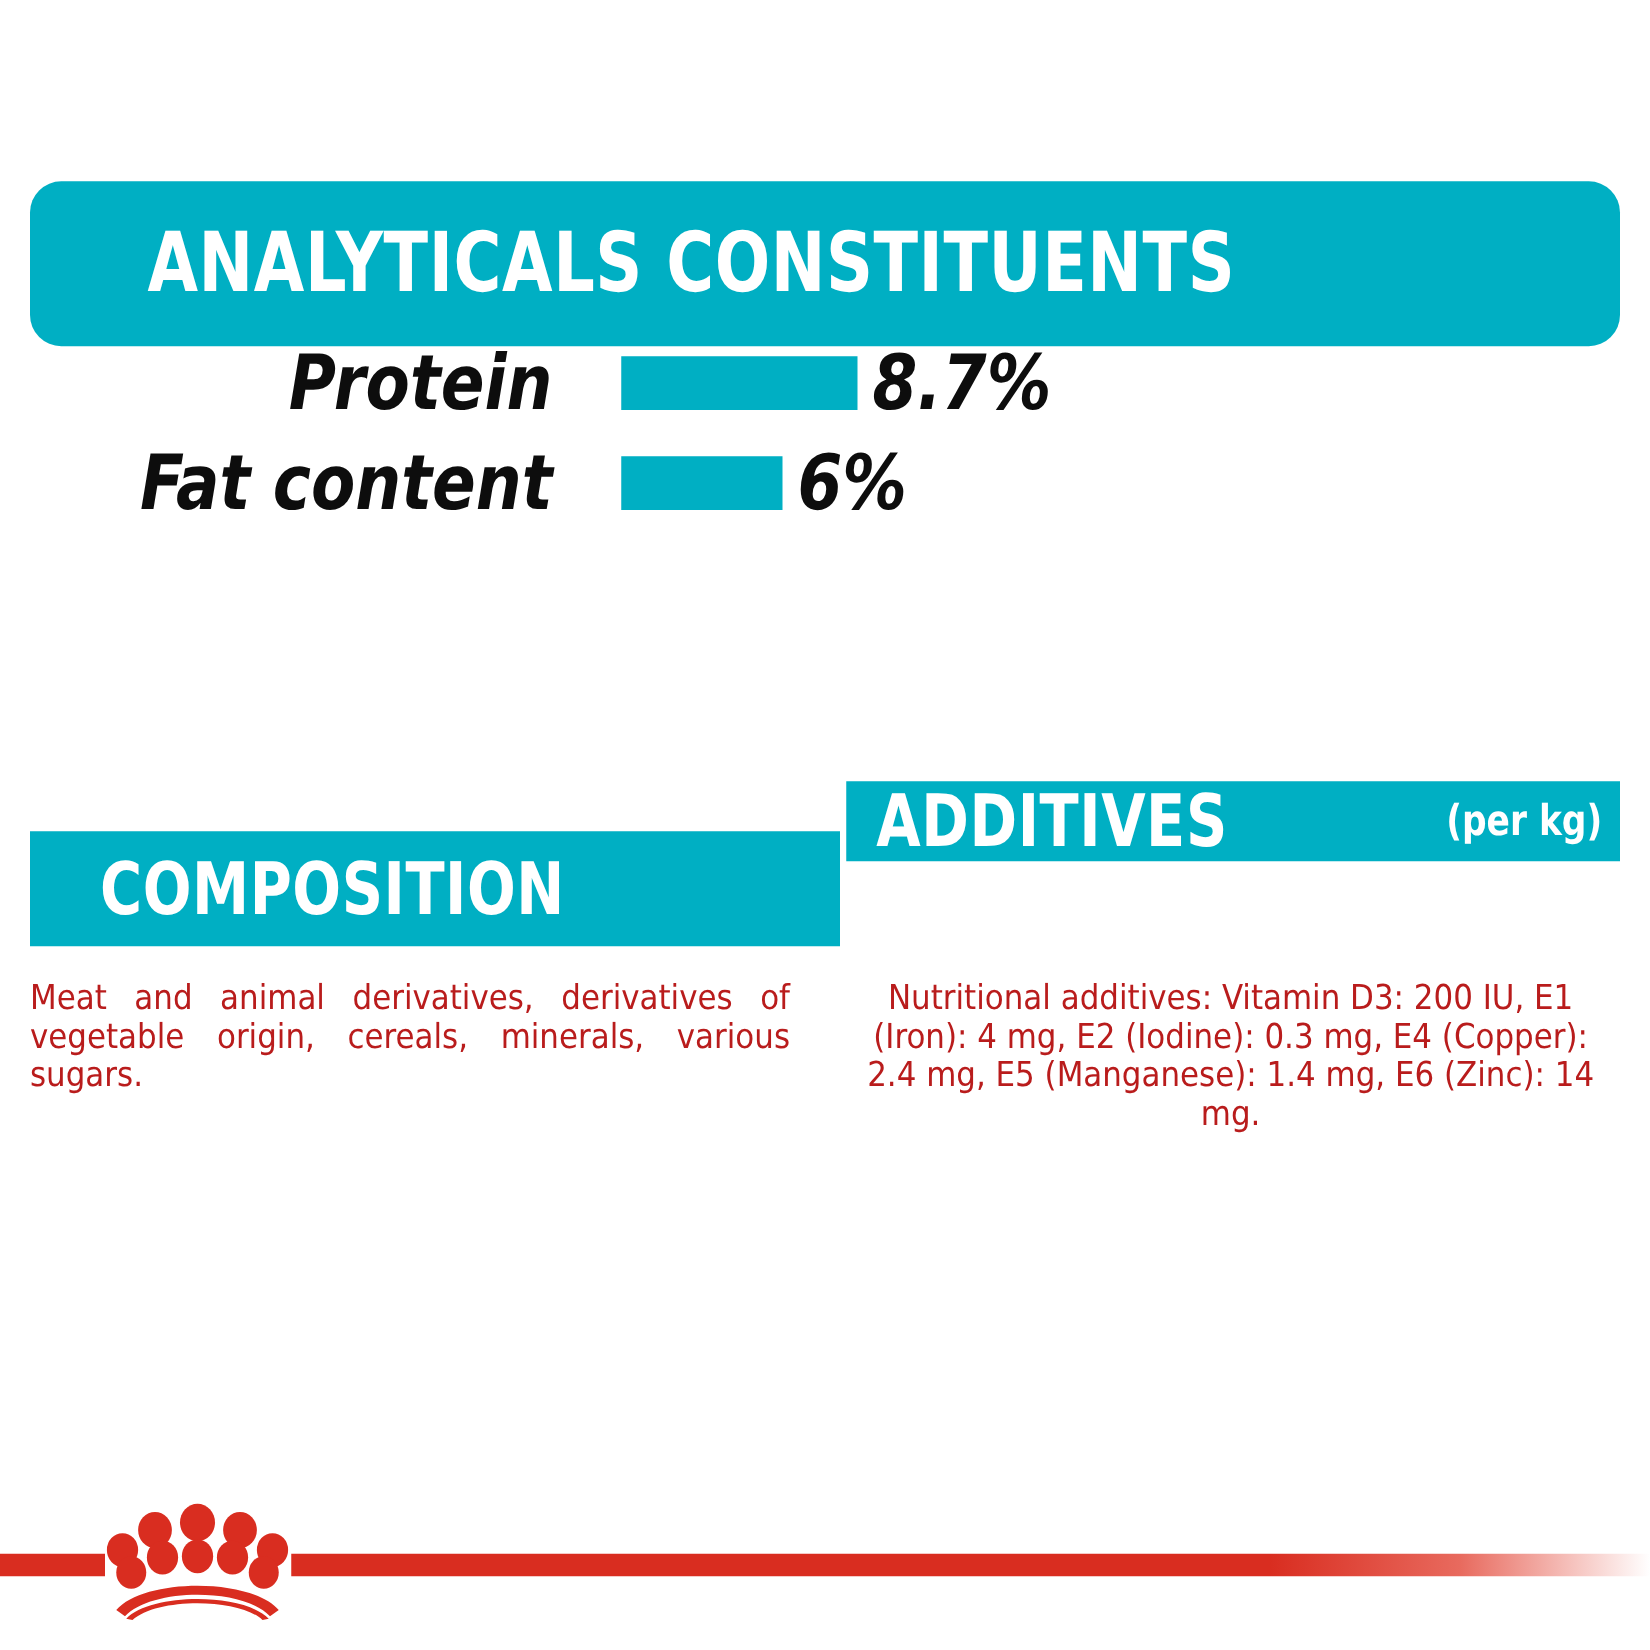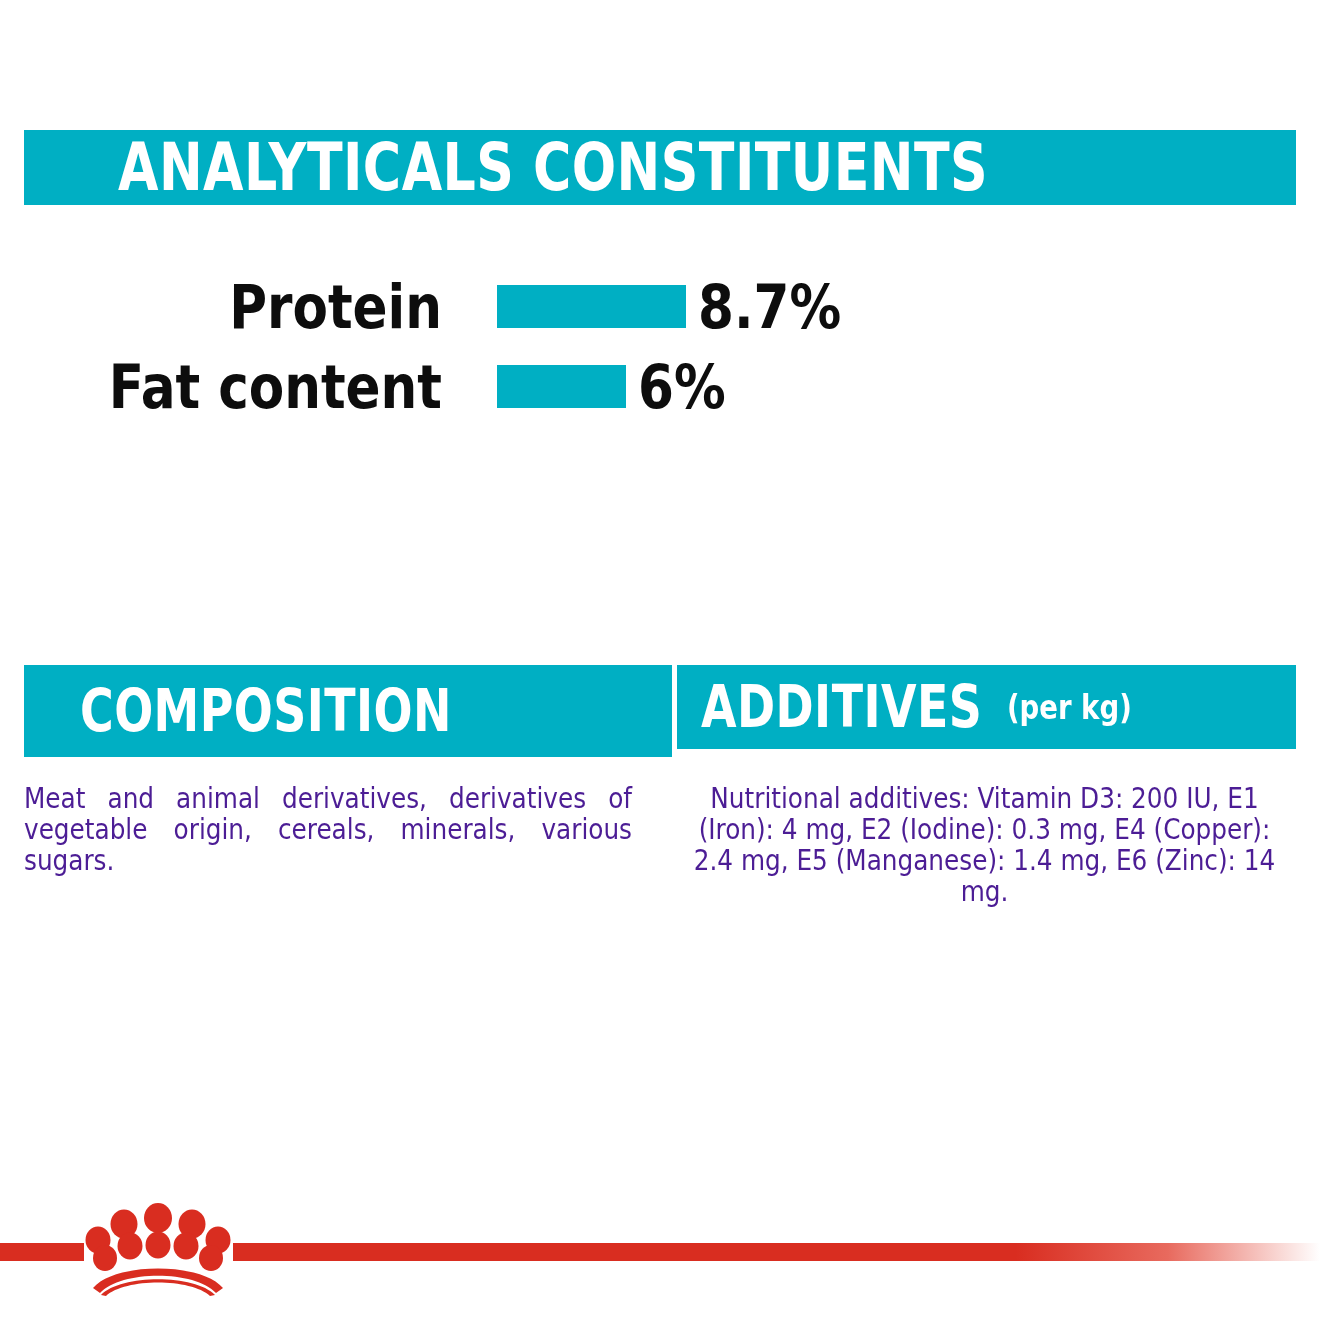--- a/index.html
+++ b/index.html
@@ -22,41 +22,41 @@
   .banner-title{
     color:#ffffff;
     font-family:"Liberation Sans Narrow","DejaVu Sans Condensed","Liberation Sans",sans-serif;
     font-weight:bold;
     letter-spacing:0.5px;
     white-space:nowrap;
     transform:scaleX(0.88);
     transform-origin:left center;
   }
 
-  #header-banner{left:24px;top:130px;width:1272px;height:75px;}
+  #header-banner{left:24px;top:145px;width:1272px;height:132px;border-radius:25px;}
   #header-banner .banner-title{font-size:66px;margin-left:94px;line-height:1;}
 
   #composition-banner{left:24px;top:665px;width:648px;height:92px;}
   #composition-banner .banner-title{font-size:58px;margin-left:56px;line-height:1;}
 
-  #additives-banner{left:677px;top:665px;width:619px;height:84px;}
+  #additives-banner{left:677px;top:625px;width:619px;height:64px;justify-content:space-between;}
   #additives-banner .banner-title{font-size:58px;margin-left:24px;line-height:1;}
   .banner-sub{
     color:#ffffff;
     font-family:"Liberation Sans Narrow","DejaVu Sans Condensed","Liberation Sans",sans-serif;
     font-weight:bold;
     font-size:34px;
     transform:scaleX(0.9);
     transform-origin:left center;
     margin-left:-14px;
     white-space:nowrap;
   }
 
   
-  #analytics{position:absolute;left:0;top:266px;width:1320px;}
+  #analytics{position:absolute;left:0;top:266px;width:1320px;font-style:italic;}
   .nut-row{
     position:relative;
     height:80px;
     display:flex;
     align-items:center;
   }
   .nut-label{
     position:absolute;
     left:0;width:442px;
     text-align:right;
@@ -83,21 +83,21 @@
     font-size:61px;
     line-height:1;
     white-space:nowrap;
     transform:scaleX(0.94);
     transform-origin:left center;
   }
 
   
   .body-text{
     position:absolute;
-    color:#4c1d95;
+    color:#b91c1c;
     font-family:"Liberation Sans Narrow","DejaVu Sans Condensed","Liberation Sans",sans-serif;
     font-size:27.5px;
     line-height:31px;
     text-align:justify;
   }
   #composition-text{left:24px;top:783px;width:608px;}
   #additives-text{left:677px;top:783px;width:615px;text-align:center;}
 
   
   #footer{position:absolute;left:0;top:1196px;width:1320px;height:124px;}

